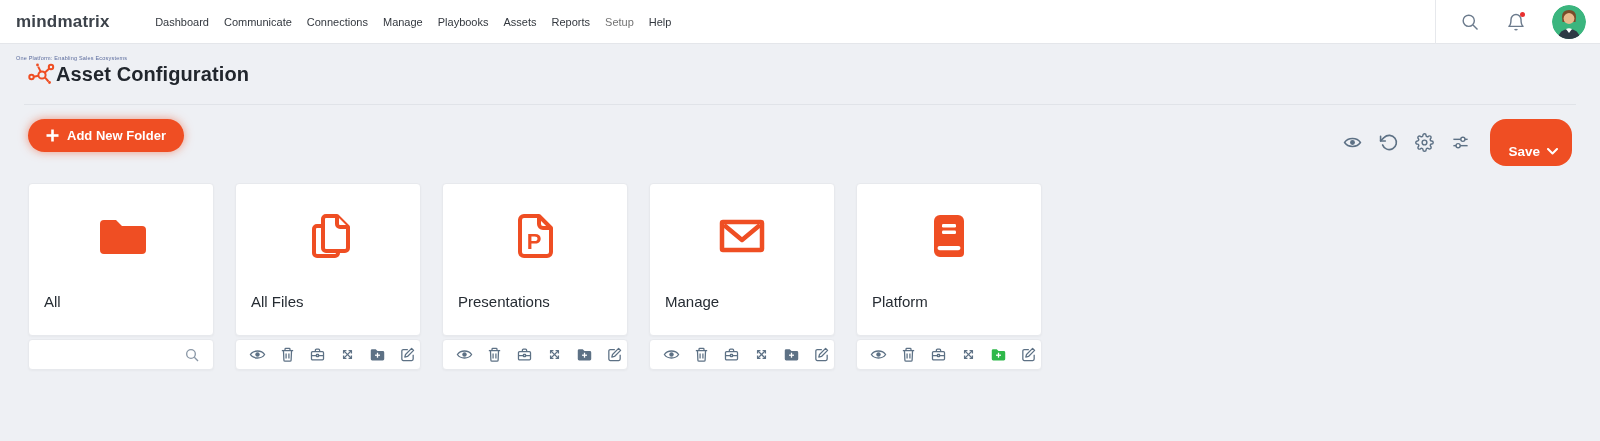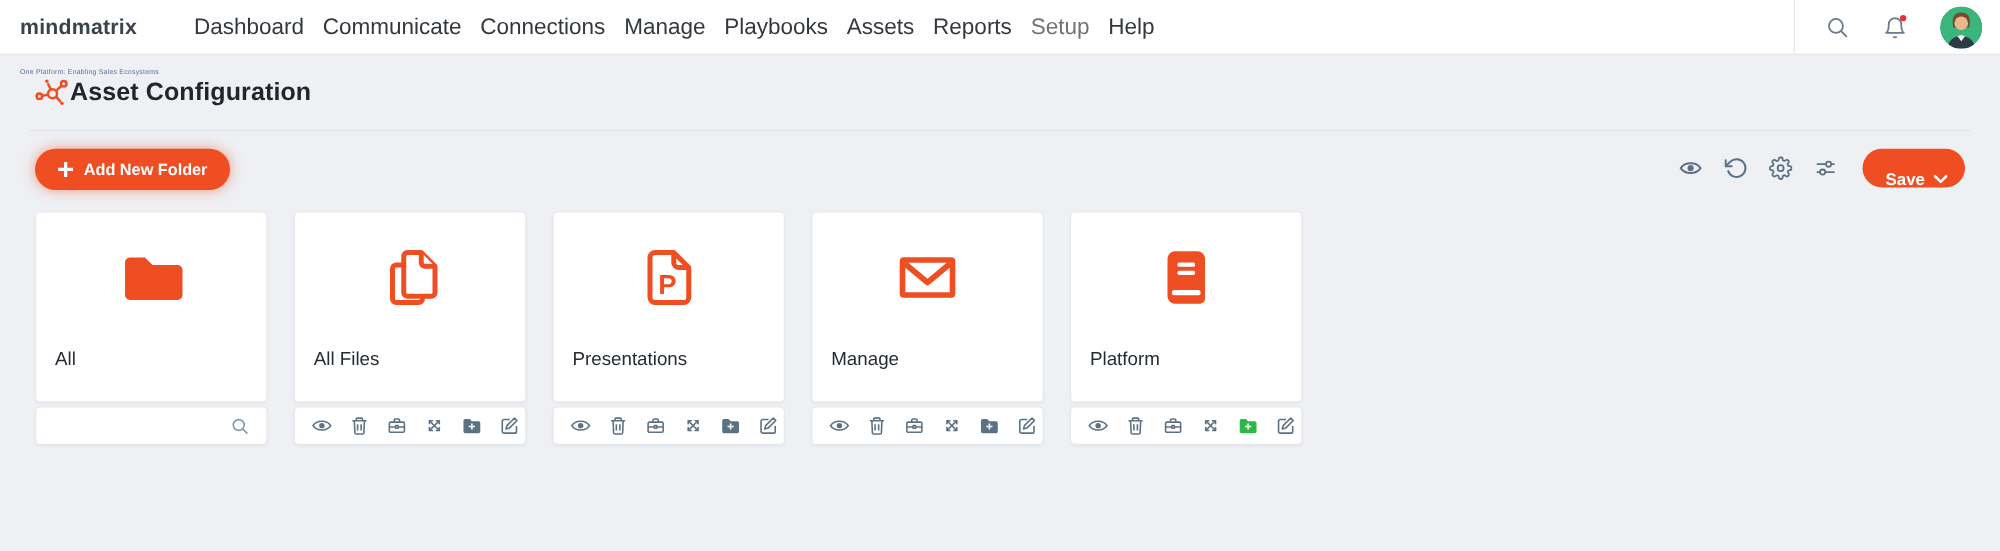--- a/index.html
+++ b/index.html
@@ -7,21 +7,21 @@
   body { font-family:"Liberation Sans", sans-serif; background:#eef0f4; color:#2b3138; }
 
   
   .topbar { height:44px; background:#ffffff; border-bottom:1px solid #e4e6ea;
             display:flex; align-items:center; padding:0 14px 0 16px; }
   .logo { display:flex; flex-direction:column; line-height:1; margin-right:28px; cursor:pointer;gap:24px; }
   .logo-swoosh { width:66px; height:7px; margin-left:14px; }
   .logo-name { font-size:17px; font-weight:700; color:#3c424a; letter-spacing:.2px; }
   .logo-tag { font-size:5.5px; color:#5b6b9d; margin-top:2px; letter-spacing:.2px; }
   .nav { display:flex; align-items:center; gap:15px; }
-  .nav-item { font-size:18px; color:#33383f; cursor:pointer; padding:4px 0; white-space:nowrap; }
+  .nav-item { font-size:11px; color:#33383f; cursor:pointer; padding:4px 0; white-space:nowrap; }
   .nav-item.active { color:#737373; font-weight:400; }
   .topbar-right { margin-left:auto; display:flex; align-items:center; gap:26px;
                   border-left:1px solid #e6e8ec; padding-left:24px; height:44px; }
   .tb-icon { width:20px; height:20px; cursor:pointer; position:relative; }
   .bell-wrap { position:relative; cursor:pointer; }
   .bell-dot { position:absolute; top:0px; right:1px; width:5px; height:5px; border-radius:50%; background:#e83030; }
   .avatar { width:34px; height:34px; border-radius:50%; overflow:hidden; cursor:pointer; flex:0 0 auto; }
 
   
   .page-header { height:60px; display:flex; align-items:center; padding:0 28px; }
@@ -30,21 +30,21 @@
 
   
   .toolbar { margin:14px 28px 0 28px; display:flex; align-items:flex-start; }
   .btn-add { display:flex; align-items:center; gap:8px; background:#ef4e23; color:#fff;
              border:none; border-radius:17px; height:33px; padding:0 18px;
              font-size:13px; font-weight:700; cursor:pointer; font-family:inherit;
              box-shadow:0 0 10px rgba(239,78,35,.55); }
   .toolbar-right { margin-left:auto; display:flex; align-items:center; gap:17px; }
   .tool-icon { width:19px; height:19px; cursor:pointer; }
   .btn-save { display:flex; align-items:center; gap:7px; background:#ef4e23; color:#fff;
-              border:none; border-radius:16px; height:31px; padding:17px 14px 0 18px;
+              border:none; border-radius:16px; height:47px; padding:17px 14px 0 18px;
               font-size:13.5px; font-weight:700; cursor:pointer; font-family:inherit; margin-left:3px; }
 
   
   .cards { display:flex; gap:21px; margin:17px 28px 0 28px; }
   .card { width:186px; display:flex; flex-direction:column; }
   .card-main { background:#fff; border:1px solid #e7e9ed; border-radius:4px; height:153px;
                position:relative; box-shadow:0 1px 2px rgba(40,50,60,.04); cursor:pointer; }
   .card-icon { position:absolute; top:24px; left:50%; transform:translateX(-50%); width:56px; height:56px; }
   .card-label { position:absolute; left:15px; bottom:25px; font-size:15px; color:#262c33; }
   .card-footer { margin-top:3px; background:#fff; border:1px solid #e7e9ed; border-radius:4px;

